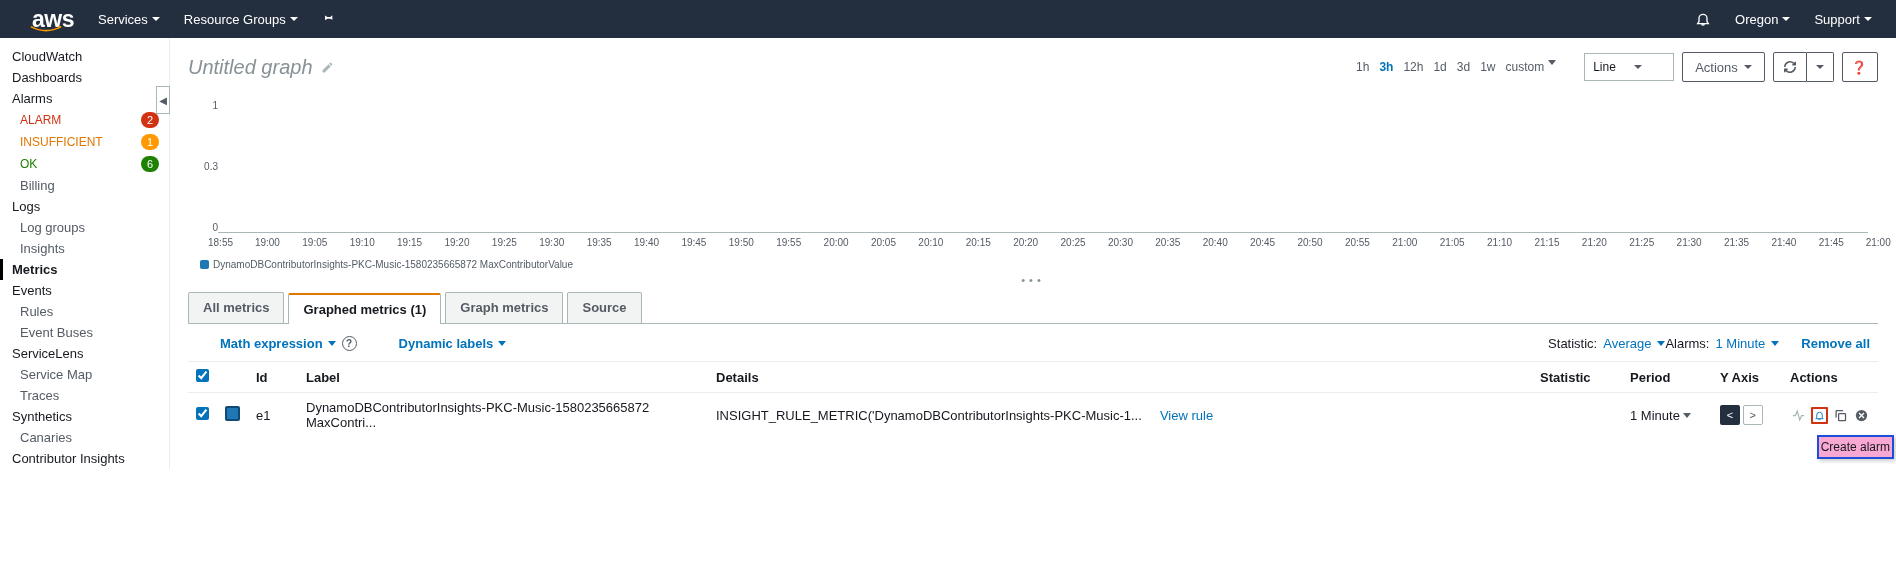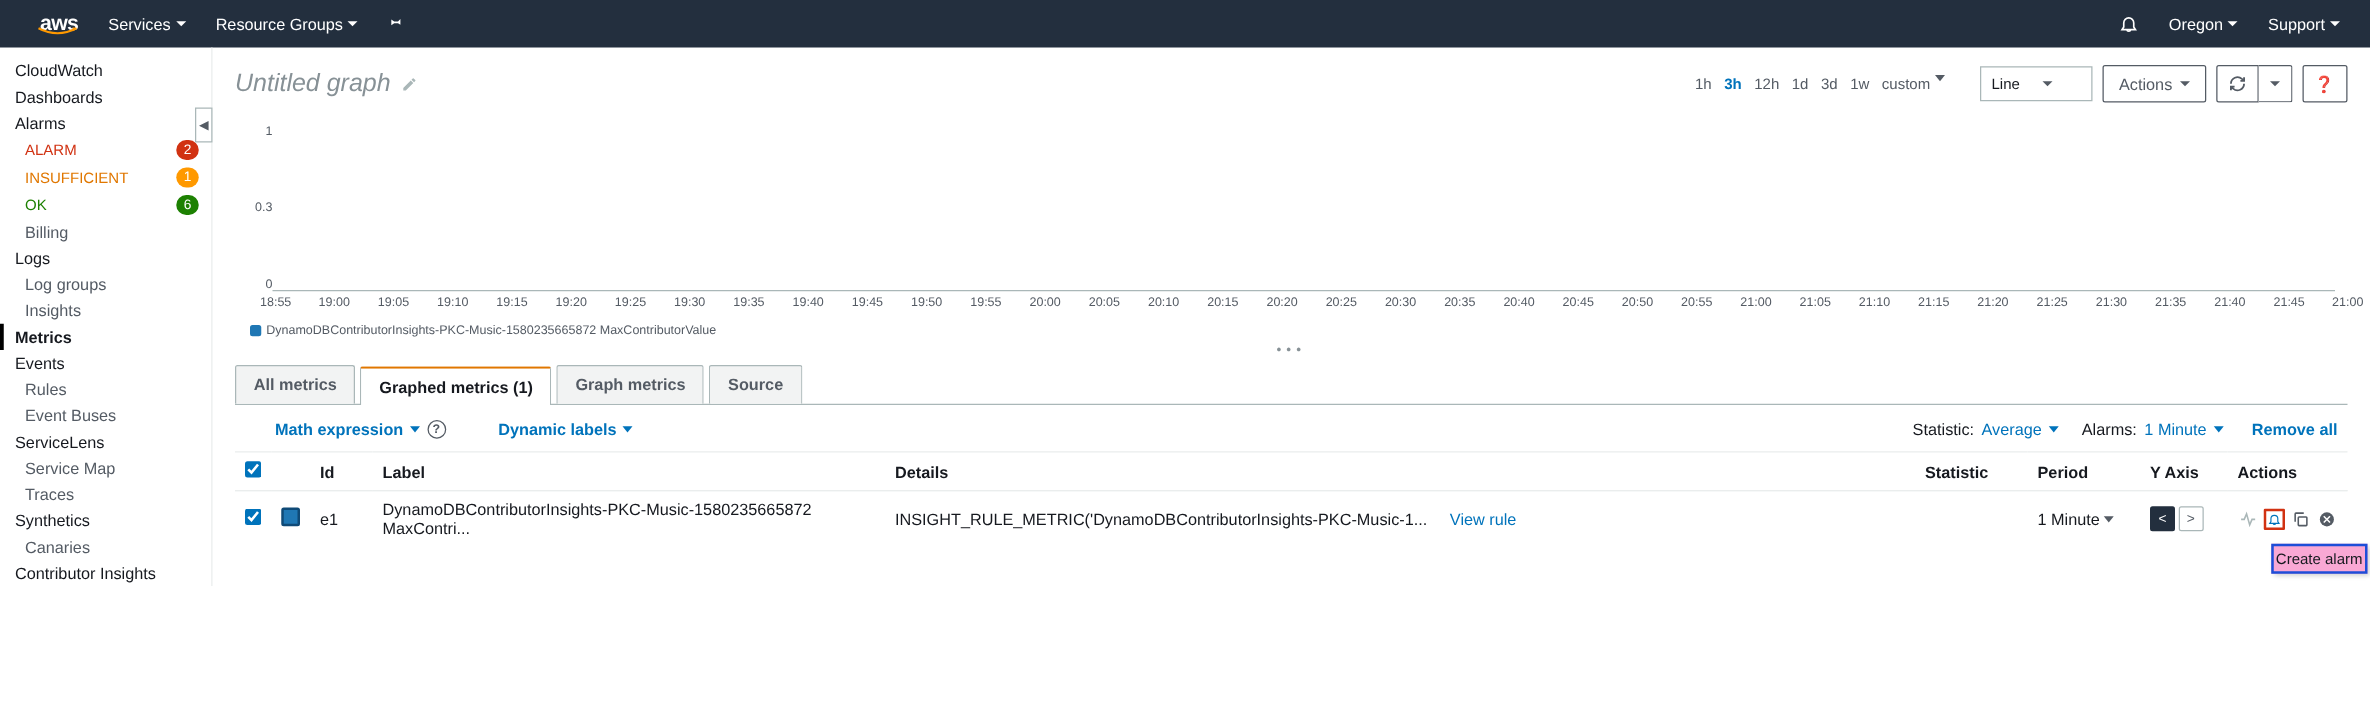--- a/index.html
+++ b/index.html
@@ -1,20 +1,20 @@
 <!DOCTYPE html>
 <html><head>
 <meta charset="utf-8">
 <style>
 * { box-sizing: border-box; margin: 0; padding: 0; font-family: "Amazon Ember", Arial, sans-serif; }
 body { background: #fff; color: #16191f; font-size: 13px; width: 1896px; }
 
 
 .topnav { background: #232f3e; height: 38px; display: flex; align-items: center; color: #fff; padding: 0 12px; }
-.aws-logo { font-weight: bold; font-size: 17px; letter-spacing: -0.5px; position: relative; padding: 0 12px 0 20px; }
+.aws-logo { font-weight: bold; font-size: 23px; letter-spacing: -0.5px; position: relative; padding: 0 12px 0 20px; }
 .aws-logo .smile { position: absolute; left: 18px; bottom: 0px; width: 32px; height: 8px; }
 .nav-item { padding: 0 12px; display: flex; align-items: center; gap: 4px; cursor: pointer; font-size: 13px; }
 .nav-right { margin-left: auto; display: flex; align-items: center; }
 .pin-icon { padding: 0 12px; }
 .caret { width: 0; height: 0; border-left: 4px solid transparent; border-right: 4px solid transparent; border-top: 4px solid #fff; display: inline-block; }
 
 
 .main { display: flex; }
 
 
@@ -69,21 +69,21 @@
 
 .tabs { display:flex; border-bottom:1px solid #aab7b8; margin-top:2px; }
 .tab { border:1px solid #aab7b8; border-bottom:none; background:#f2f3f3; padding:7px 14px; font-size:13px; margin-right:4px; cursor:pointer; font-weight:bold; color:#545b64; border-radius: 2px 2px 0 0;}
 .tab.active { background:#fff; border-top:2px solid #e07700; color:#16191f; position:relative; top:1px;}
 
 
 .toolbar { display:flex; align-items:center; padding:12px 8px 10px 8px; font-size:13px; }
 .tool-link { color:#0073bb; font-weight:bold; display:flex; align-items:center; gap:5px; cursor:pointer;margin-left:24px; }
 .tool-q { width:15px; height:15px; border:1px solid #545b64; border-radius:50%; display:inline-flex; align-items:center; justify-content:center; font-size:10px; color:#545b64; font-weight:bold; margin-left:6px;}
 .tool-spacer { flex:1; }
-.tool-stat { display:flex; align-items:center; gap:6px; margin-left:18px; }
+.tool-stat { display:flex; align-items:center; gap:6px; }
 .tool-stat .lbl { color:#16191f; }
 .caret-blue { width:0; height:0; border-left:4px solid transparent; border-right:4px solid transparent; border-top:5px solid #0073bb; display:inline-block;}
 .caret-dk { width:0; height:0; border-left:4px solid transparent; border-right:4px solid transparent; border-top:5px solid #545b64; display:inline-block;}
 .remove-all { color:#0073bb; font-weight:bold; margin-left:22px; cursor:pointer; }
 
 
 table.metrics { width:100%; border-collapse:collapse; font-size:13px; }
 table.metrics th { text-align:left; font-weight:bold; border-top:1px solid #eaeded; border-bottom:1px solid #eaeded; padding:7px 8px; color:#16191f; background:#fff; }
 table.metrics td { padding:7px 8px; color:#16191f; vertical-align:middle; }
 table.metrics th.chk, table.metrics td.chk { width:28px; text-align:center; }

